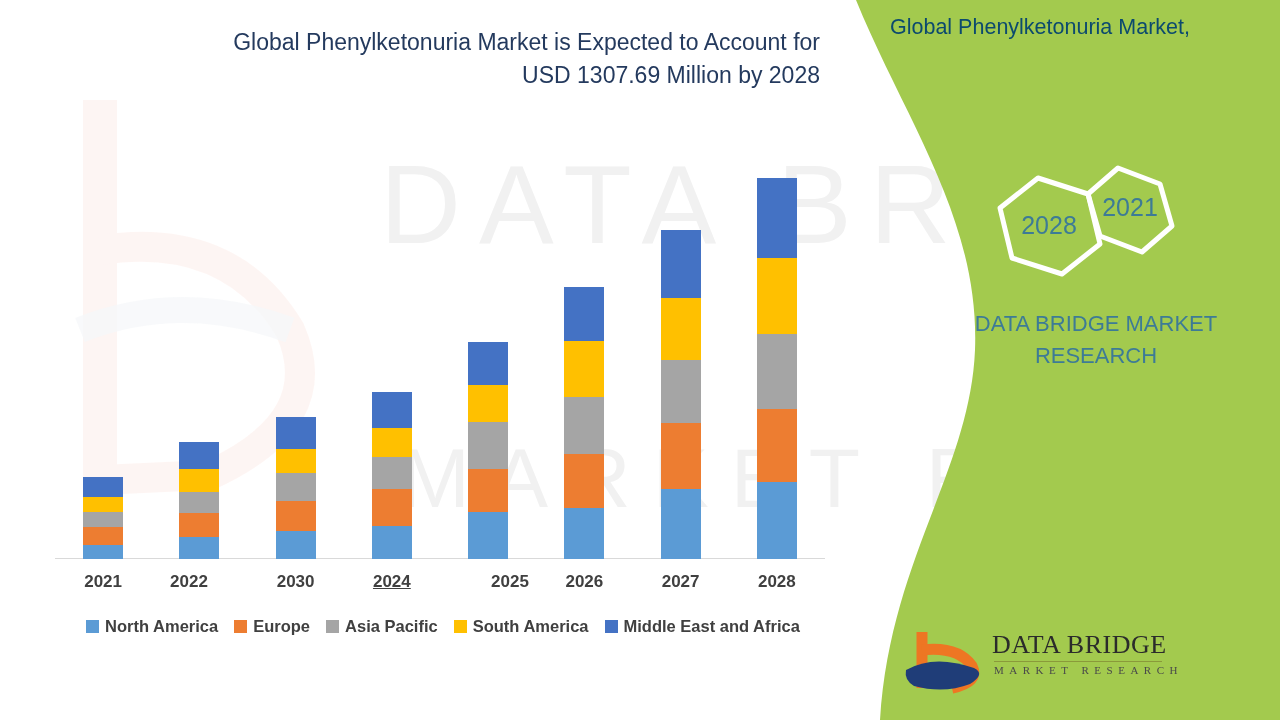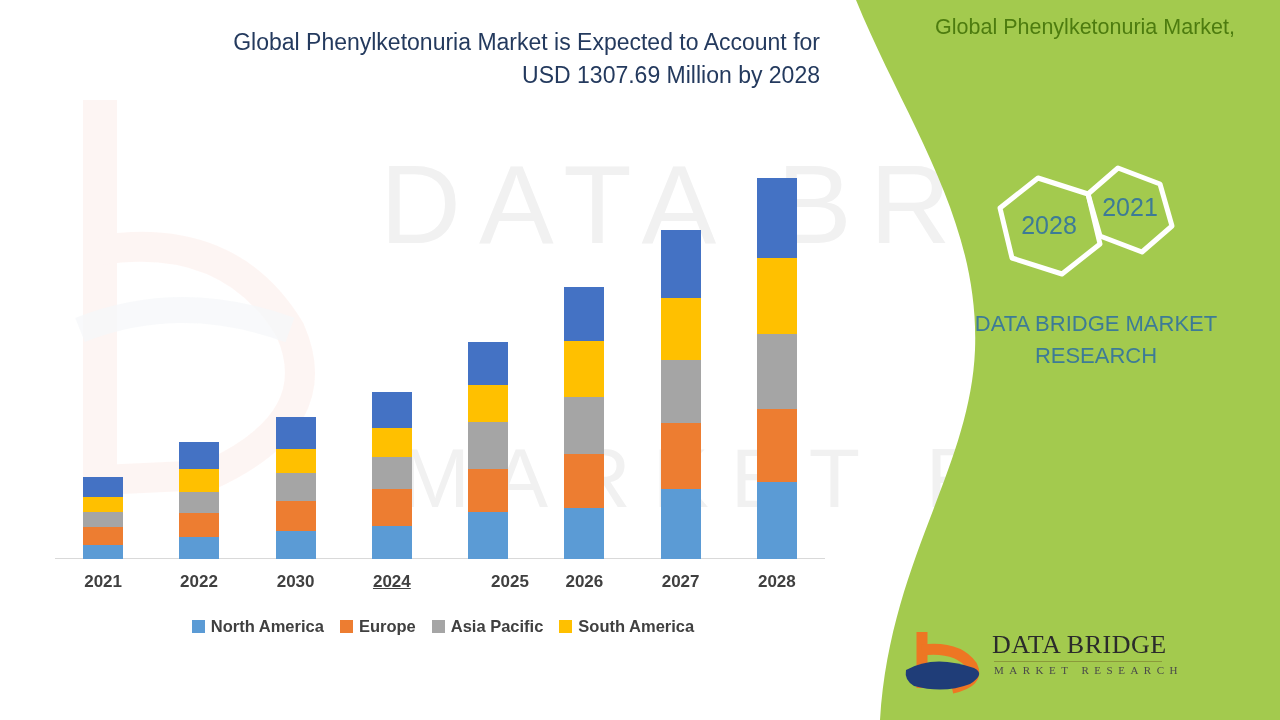--- a/index.html
+++ b/index.html
@@ -160,22 +160,21 @@
     top: 0;
     width: 390px;
     height: 720px;
     z-index: 4;
   }
   .panel-title {
     position: absolute;
     left: 0;
     top: 12px;
     width: 390px;
-    text-align: center;
-    color: #4d7c0f;
+    color: #0c4a6e;
     font-size: 21.5px;
     line-height: 31px;
     font-family: "Liberation Sans", sans-serif;
   }
   .hex-wrap {
     position: absolute;
     left: 80px;
     top: 148px;
     width: 300px;
     height: 130px;
@@ -301,21 +300,21 @@
         <div class="bar-group" style="left: 701.875px;">
           <div class="seg" style="height: 80.7775px; background: rgb(68, 114, 196);"></div>
           <div class="seg" style="height: 75.665px; background: rgb(255, 192, 0);"></div>
           <div class="seg" style="height: 74.6425px; background: rgb(165, 165, 165);"></div>
           <div class="seg" style="height: 73.62px; background: rgb(237, 125, 49);"></div>
           <div class="seg" style="height: 76.6875px; background: rgb(91, 155, 213);"></div>
         </div>
       </div>
     <div class="xlabels" id="xlabels">
         <div class="xlabel" style="left: 0.125px;">2021</div>
-        <div class="xlabel" style="left: 96px;">2022</div>
+        <div class="xlabel" style="left: 86px;">2022</div>
         <div class="xlabel" style="left: 192.625px;">2030</div>
         <div class="xlabel" style="left: 288.875px; text-decoration: underline;">2024</div>
         <div class="xlabel" style="left: 407px;">2025</div>
         <div class="xlabel" style="left: 481.375px;">2026</div>
         <div class="xlabel" style="left: 577.625px;">2027</div>
         <div class="xlabel" style="left: 673.875px;">2028</div>
       </div>
   </div>
 
   <div class="legend" id="legend">
@@ -327,20 +326,24 @@
         <span class="legend-swatch" style="background: rgb(237, 125, 49);"></span>
         <span class="legend-label">Europe</span>
       </div>
       <div class="legend-item">
         <span class="legend-swatch" style="background: rgb(165, 165, 165);"></span>
         <span class="legend-label">Asia Pacific</span>
       </div>
       <div class="legend-item">
         <span class="legend-swatch" style="background: rgb(255, 192, 0);"></span>
         <span class="legend-label">South America</span>
+      </div>
+      <div class="legend-item">
+        <span class="legend-swatch" style="background: rgb(68, 114, 196);"></span>
+        <span class="legend-label">Middle East and Africa</span>
       </div>
     </div>
 
   <svg class="green-panel" viewBox="0 0 1280 720" preserveAspectRatio="none">
     <path id="greenpath" d="M856,0 C905,120 980,220 975,350 C970,470 890,560 880,720 L1280,720 L1280,0 Z" fill="#a3ca4e"></path>
   </svg>
 
   <div class="green-content">
     <div class="panel-title">
       <div>Global Phenylketonuria Market,</div>

